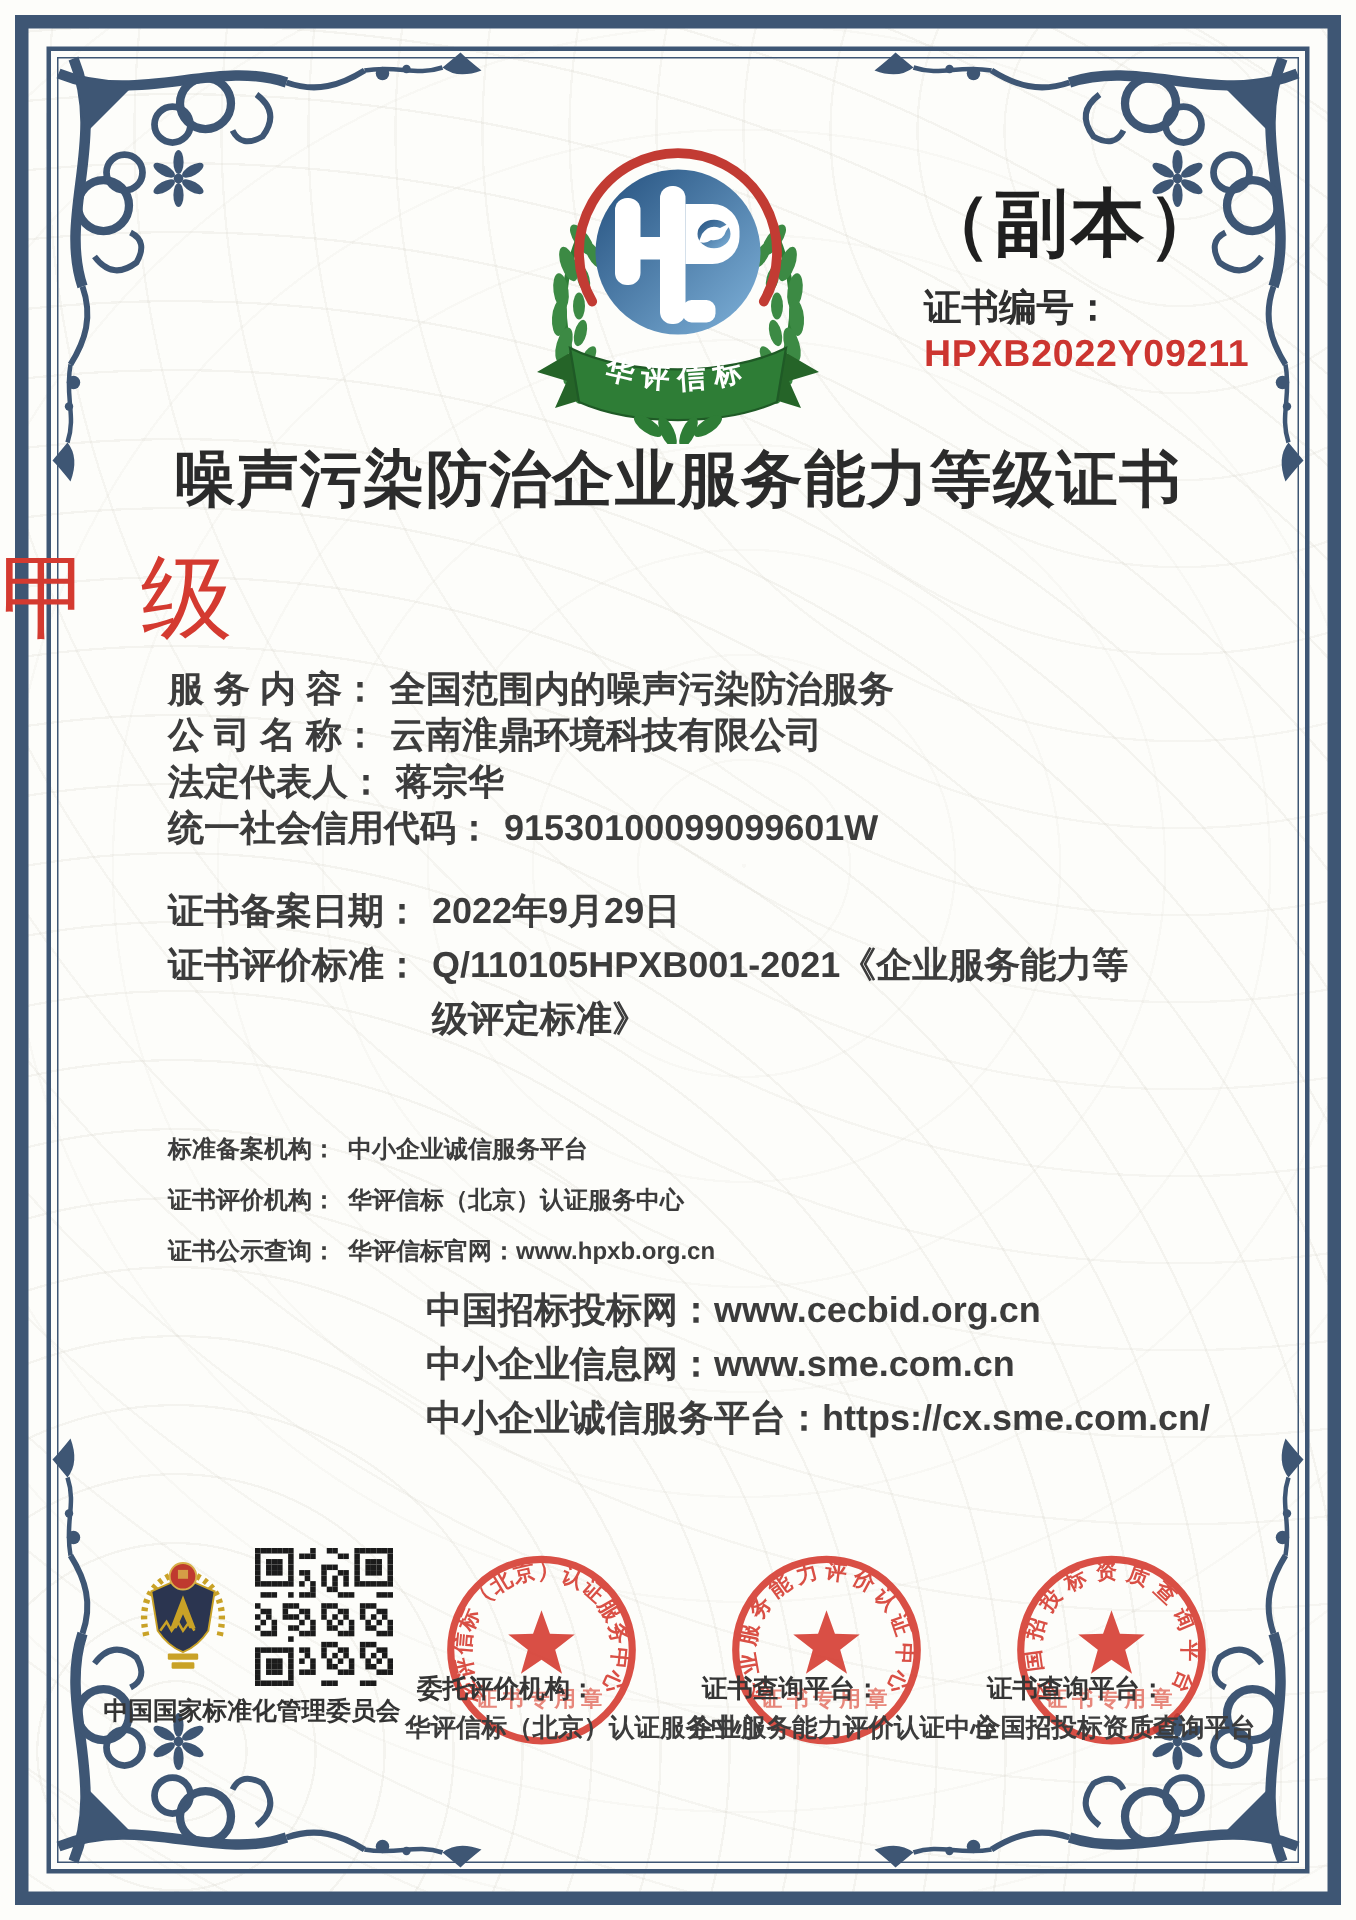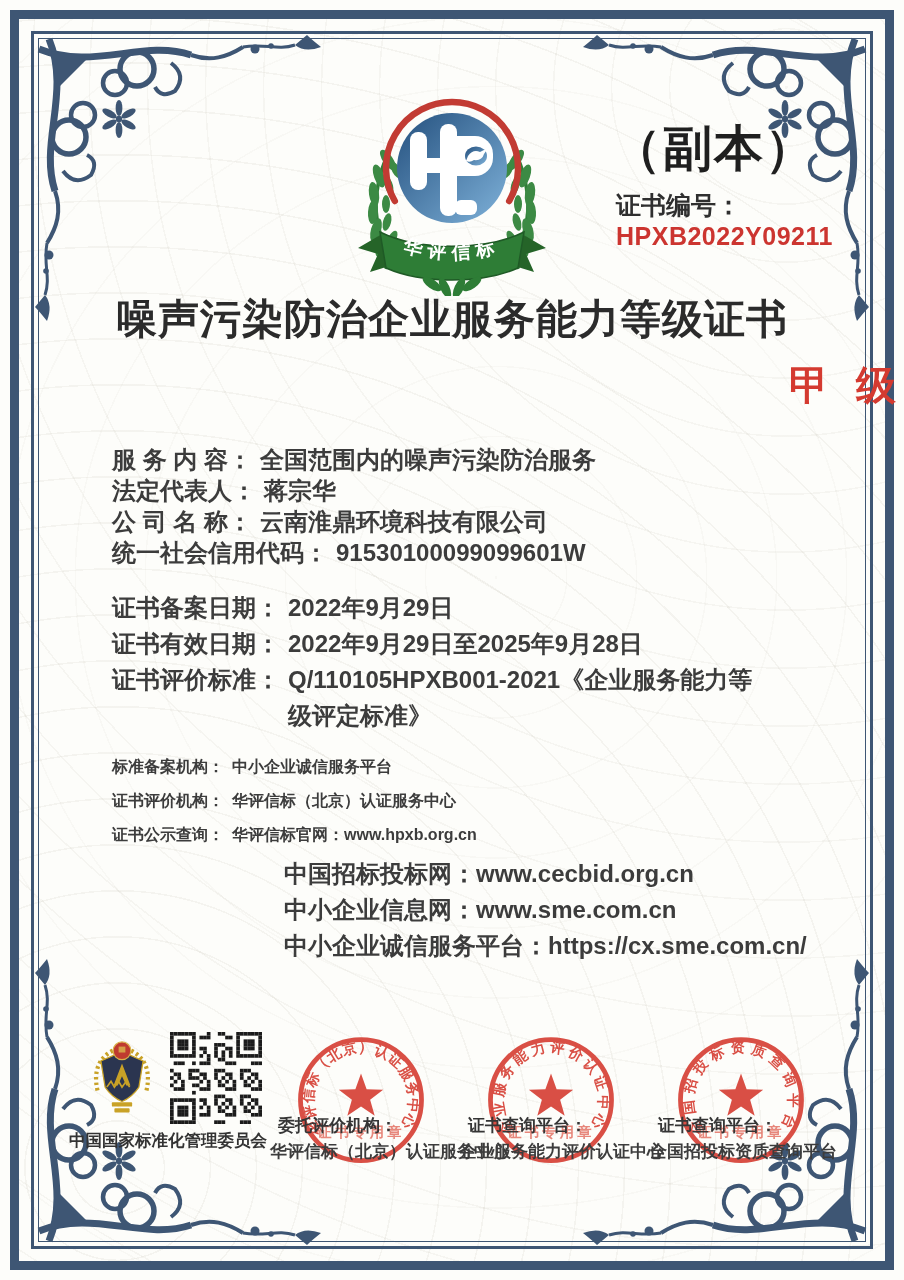--- a/index.html
+++ b/index.html
@@ -28,21 +28,21 @@
   .c-bl{left:33px;bottom:33px;transform:scaleY(-1);}
   .c-br{right:33px;bottom:33px;transform:scale(-1,-1);}
   
   .logo-svg{position:absolute;left:350px;top:84px;width:204px;height:212px;z-index:2;}
   .copy-label{position:absolute;left:612px;top:116px;font-size:49px;font-weight:700;color:#1f1f1f;z-index:2;letter-spacing:2px;}
   .certno{position:absolute;left:616px;top:190px;z-index:2;line-height:31px;}
   .certno .lbl{font-size:25px;font-weight:700;color:#2f2f2f;}
   .certno .val{font-size:25px;font-weight:700;color:#cc3530;letter-spacing:.5px;}
   
   .title-main{position:absolute;left:0;right:0;top:292px;text-align:center;font-size:41px;font-weight:900;color:#2b2b2b;letter-spacing:1px;z-index:2;}
-  .grade{position:absolute;left:0;right:0;top:358px;text-align:right;font-size:40px;font-weight:700;color:#d43a30;letter-spacing:8px;z-index:2;}
+  .grade{position:absolute;left:0;right:0;top:358px;text-align:left;font-size:61px;font-weight:400;color:#d43a30;letter-spacing:8px;z-index:2;}
   
   .block{position:absolute;left:112px;z-index:2;color:#3c3c3c;font-weight:700;}
   .row{display:flex;align-items:flex-start;}
   .row .lbl{white-space:nowrap;margin-right:8px;}
   .info-block{top:444px;font-size:24px;line-height:31px;}
   .date-block{top:590px;font-size:24px;line-height:36px;}
   .date-block .wrap-val{max-width:478px;}
   .org-block{top:750px;font-size:16px;line-height:34px;}
   .links-block{top:856px;left:284px;font-size:24px;line-height:36px;}
   
@@ -183,41 +183,37 @@
 
   <div class="title-main">噪声污染防治企业服务能力等级证书</div>
   <div class="grade">甲 级</div>
 
   <div class="block info-block">
     <div class="row">
       <span class="lbl">服 务 内 容：</span>
       <span class="val">全国范围内的噪声污染防治服务</span>
     </div>
     <div class="row">
+      <span class="lbl">公 司 名 称：</span>
+      <span class="val">云南淮鼎环境科技有限公司</span>
+    </div>
+    <div class="row">
       <span class="lbl">法定代表人：</span>
       <span class="val">蒋宗华</span>
     </div>
     <div class="row">
-      <span class="lbl">公 司 名 称：</span>
-      <span class="val">云南淮鼎环境科技有限公司</span>
-    </div>
-    <div class="row">
       <span class="lbl">统一社会信用代码：</span>
       <span class="val">91530100099099601W</span>
     </div>
   </div>
 
   <div class="block date-block">
     <div class="row">
       <span class="lbl">证书备案日期：</span>
       <span class="val">2022年9月29日</span>
-    </div>
-    <div class="row">
-      <span class="lbl">证书有效日期：</span>
-      <span class="val">2022年9月29日至2025年9月28日</span>
     </div>
     <div class="row">
       <span class="lbl">证书评价标准：</span>
       <span class="val wrap-val">Q/110105HPXB001-2021《企业服务能力等级评定标准》</span>
     </div>
   </div>
 
   <div class="block org-block">
     <div class="row">
       <span class="lbl">标准备案机构：</span>

